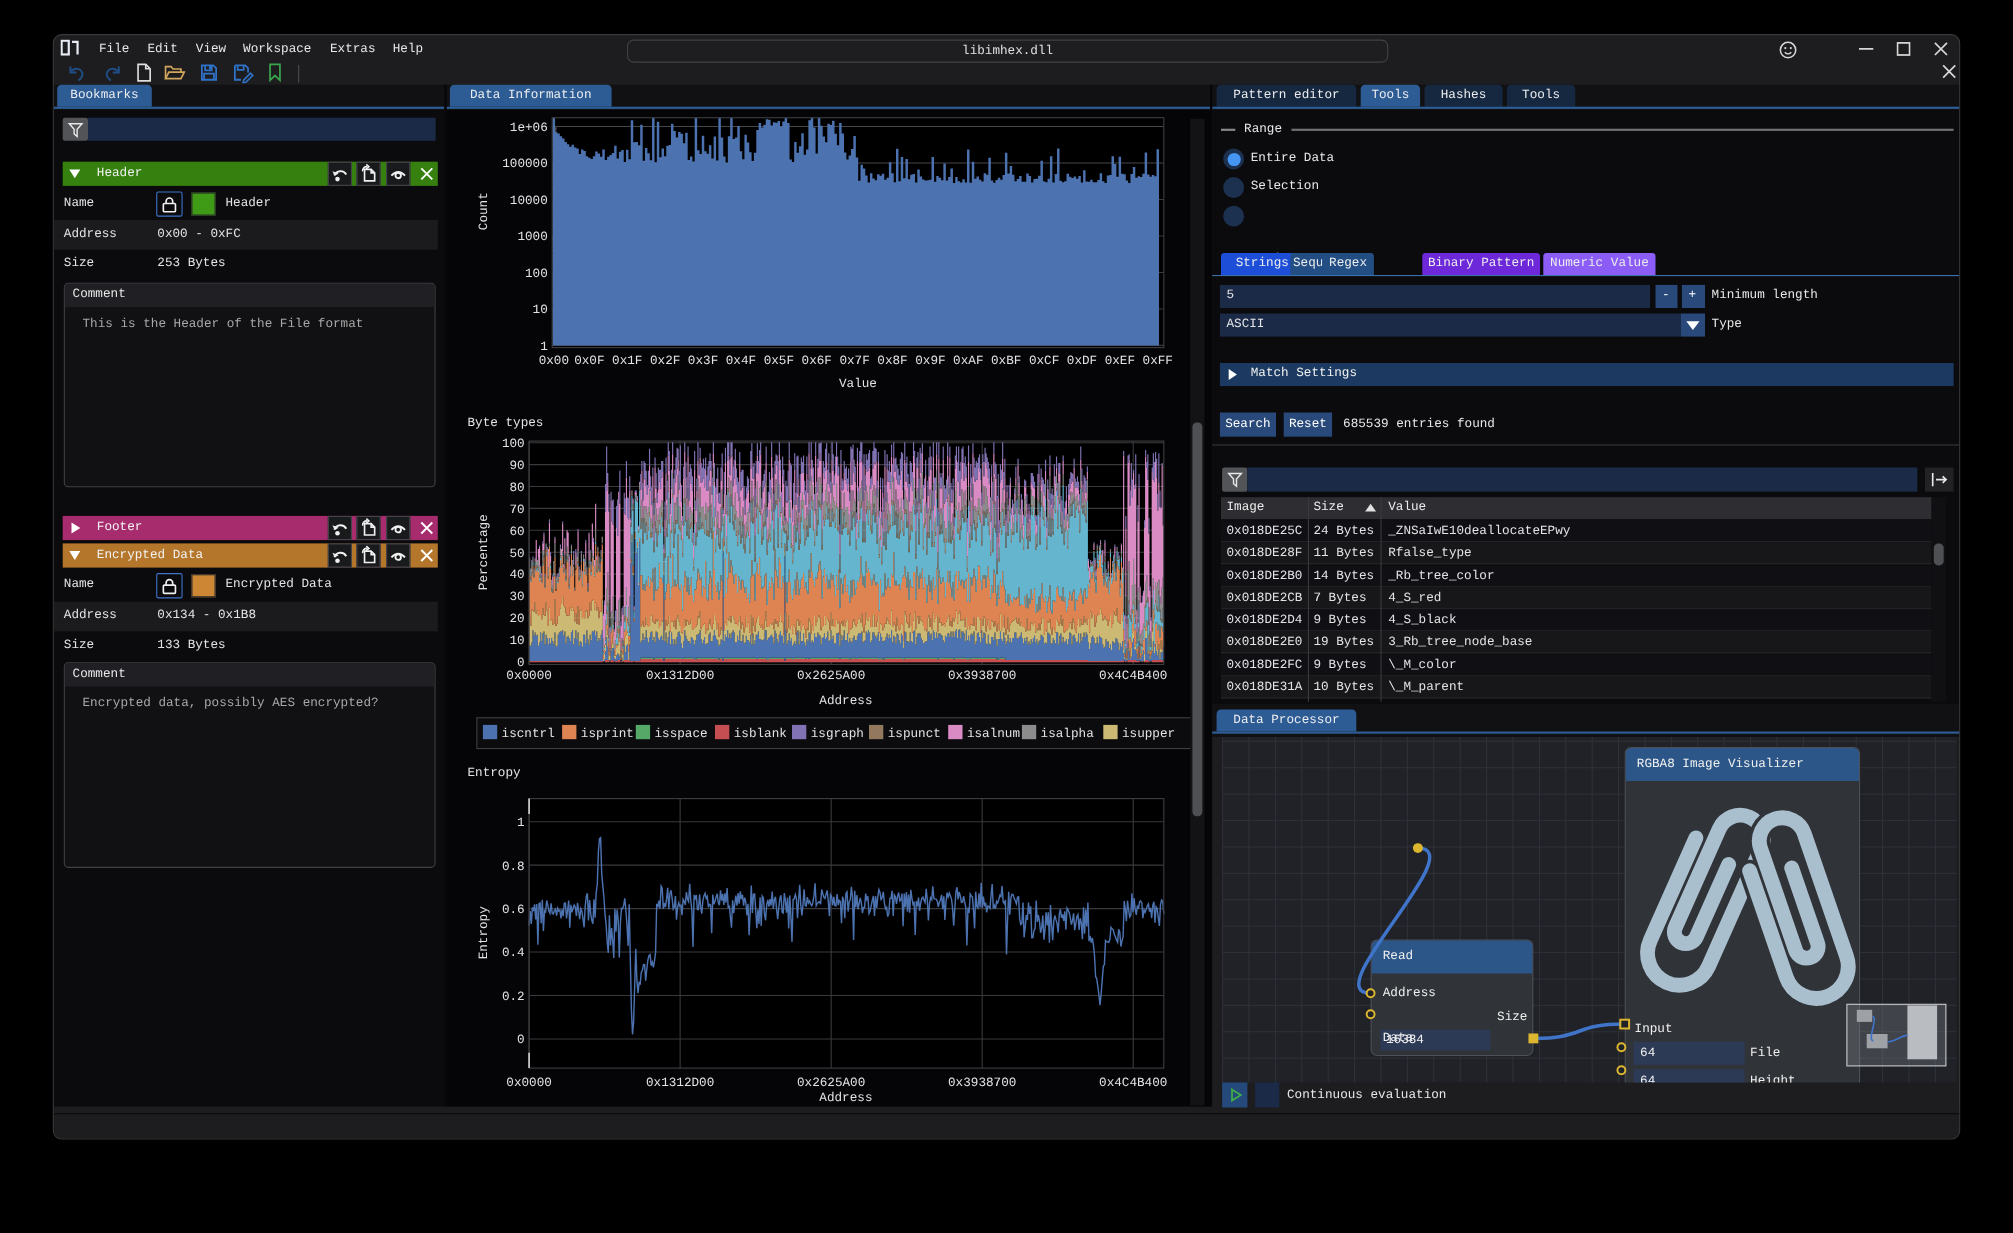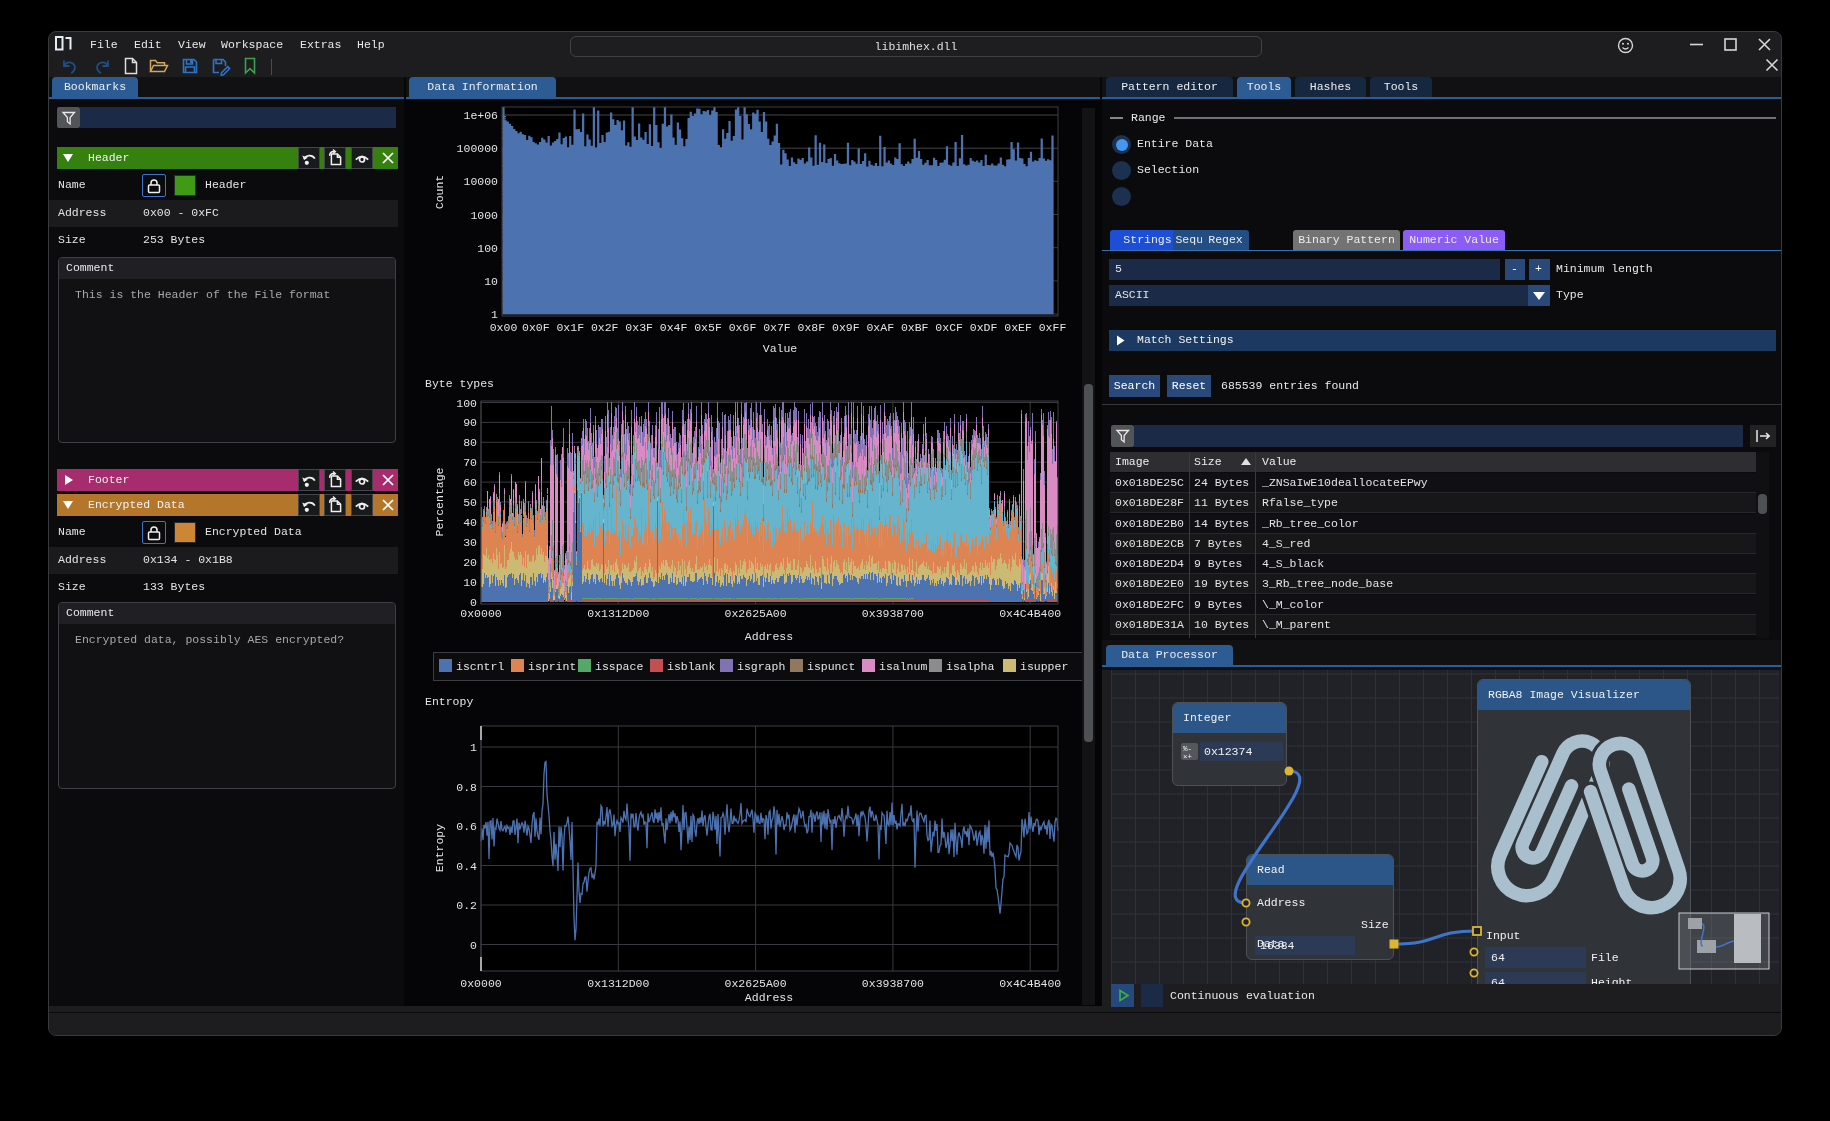--- a/index.html
+++ b/index.html
@@ -316,21 +316,21 @@
 <div style="position:absolute;left:1112px;top:135px;width:19px;height:19px;background:#1c304f;border-radius:50%;"></div>
 <div style="position:absolute;left:1115.5px;top:138.5px;width:12px;height:12px;background:#4596f2;border-radius:50%;"></div>
 <div class="t" style="left:1137px;top:137px;color:#e8e8e8;">Entire Data</div>
 <div style="position:absolute;left:1112px;top:161px;width:19px;height:19px;background:#1c304f;border-radius:50%;"></div>
 <div class="t" style="left:1137px;top:163px;color:#e8e8e8;">Selection</div>
 <div style="position:absolute;left:1112px;top:187px;width:19px;height:19px;background:#1c304f;border-radius:50%;"></div>
 <div class="t" style="left:1137px;top:189px;color:#e8e8e8;margin-top:40px;">Region</div>
 <div class="tab" style="left:1110px;top:230px;width:75px;height:20px;line-height:20px;background:#1d4ed8;border-radius:3px 3px 0 0;">Strings</div>
 <div class="tab" style="left:1173px;top:230px;width:67px;height:20px;line-height:20px;background:#224e84;border-radius:3px 3px 0 0;">Sequences</div>
 <div class="tab" style="left:1202px;top:230px;width:47px;height:20px;line-height:20px;background:#224e84;border-radius:3px 3px 0 0;">Regex</div>
-<div class="tab" style="left:1293px;top:230px;width:107px;height:20px;line-height:20px;background:#737373;border-radius:3px 3px 0 0;">Binary Pattern</div>
+<div class="tab" style="left:1293px;top:230px;width:107px;height:20px;line-height:20px;background:#6d28d9;border-radius:3px 3px 0 0;">Binary Pattern</div>
 <div class="tab" style="left:1403px;top:230px;width:102px;height:20px;line-height:20px;background:#8b5cf6;border-radius:3px 3px 0 0;">Numeric Value</div>
 <div style="position:absolute;left:1102px;top:250px;width:679px;height:1px;background:#3a70ab;"></div>
 <div style="position:absolute;left:1109px;top:259px;width:391px;height:21px;background:#1a2a47;"></div>
 <div class="t" style="left:1115px;top:262px;">5</div>
 <div style="position:absolute;left:1505px;top:259px;width:20px;height:21px;background:#28497a;"></div>
 <div class="t" style="left:1511px;top:262px;color:#fff;">-</div>
 <div style="position:absolute;left:1529px;top:259px;width:21px;height:21px;background:#28497a;"></div>
 <div class="t" style="left:1535px;top:262px;color:#fff;">+</div>
 <div class="t" style="left:1556px;top:262px;color:#e8e8e8;">Minimum length</div>
 <div style="position:absolute;left:1109px;top:285px;width:419px;height:21px;background:#1a2a47;"></div>
@@ -401,29 +401,20 @@
 <div class="t" style="left:1194px;top:617.75px;">10 Bytes</div>
 <div class="t" style="left:1262px;top:617.75px;">\_M_parent</div>
 <div style="position:absolute;left:1189px;top:452px;width:1px;height:186px;background:#3a3a3e;"></div>
 <div style="position:absolute;left:1255px;top:452px;width:1px;height:186px;background:#3a3a3e;"></div>
 <div style="position:absolute;left:1756px;top:452px;width:13px;height:186px;background:#101013;"></div>
 <div style="position:absolute;left:1758px;top:494px;width:9px;height:20px;background:#4e5054;border-radius:4px;"></div>
 <div style="position:absolute;left:1102px;top:640px;width:679px;height:30px;background:#111113;"></div>
 <div class="tab" style="left:1106px;top:645px;width:127px;background:#2d5c95;">Data Processor</div>
 <div style="position:absolute;left:1102px;top:665px;width:679px;height:2px;background:#2d5c95;"></div>
 <div style="position:absolute;left:1111px;top:670px;width:668px;height:314px;background:#202228;background-image:linear-gradient(#2e3139 1px,transparent 1px),linear-gradient(90deg,#2e3139 1px,transparent 1px);background-size:24px 24px;background-position:0px 3.5px;overflow:hidden;">
-    <div style="position:absolute;left:61px;top:32px;width:115px;height:84px;background:#303338;border:1px solid #4d5056;border-radius:6px;">
-      <div style="height:30px;background:#2b5687;border-radius:5px 5px 0 0;font:11.5px 'Liberation Mono',monospace;color:#f0f0f0;line-height:30px;padding-left:10px;">Integer</div>
-      <svg style="position:absolute;left:8px;top:40px;" width="17" height="17" viewBox="0 0 17 17">
-        <rect width="17" height="17" rx="2" fill="#54575d"></rect>
-        <text x="2" y="7.5" font-size="7.5" fill="#f0f0f0" font-family="Liberation Mono,monospace">%-</text>
-        <text x="2" y="15.5" font-size="7.5" fill="#f0f0f0" font-family="Liberation Mono,monospace">×+</text>
-      </svg>
-      <div style="position:absolute;left:27px;top:39px;width:83px;height:19px;background:#2c3a55;font:11.5px 'Liberation Mono',monospace;color:#f0f0f0;line-height:19px;padding-left:4px;">0x12374</div>
-    </div>
     <div style="position:absolute;left:135px;top:184px;width:148px;height:106px;background:#303338;border:1px solid #4d5056;border-radius:6px;">
       <div style="height:30px;background:#2b5687;border-radius:5px 5px 0 0;font:11.5px 'Liberation Mono',monospace;color:#f0f0f0;line-height:30px;padding-left:10px;">Read</div>
       <div class="t" style="left:10px;top:41px;color:#f0f0f0;">Address</div>
       <div style="position:absolute;left:8px;top:61px;width:100px;height:19px;background:#2c3a55;font:11.5px 'Liberation Mono',monospace;color:#f0f0f0;line-height:19px;padding-left:5px;margin-top:20px;">16384</div>
       <div class="t" style="left:114px;top:63px;color:#f0f0f0;">Size</div>
       <div class="t" style="left:10px;top:82px;color:#f0f0f0;">Data</div>
     </div>
     <div style="position:absolute;left:366px;top:9px;width:214px;height:330px;background:#303338;border:1px solid #4d5056;border-radius:6px;">
       <div style="height:30px;background:#2b5687;border-radius:5px 5px 0 0;font:11.5px 'Liberation Mono',monospace;color:#f0f0f0;line-height:30px;padding-left:10px;">RGBA8 Image Visualizer</div>
       <svg width="212" height="222" viewBox="0 0 212 222" style="position:absolute;left:0px;top:30px;">

